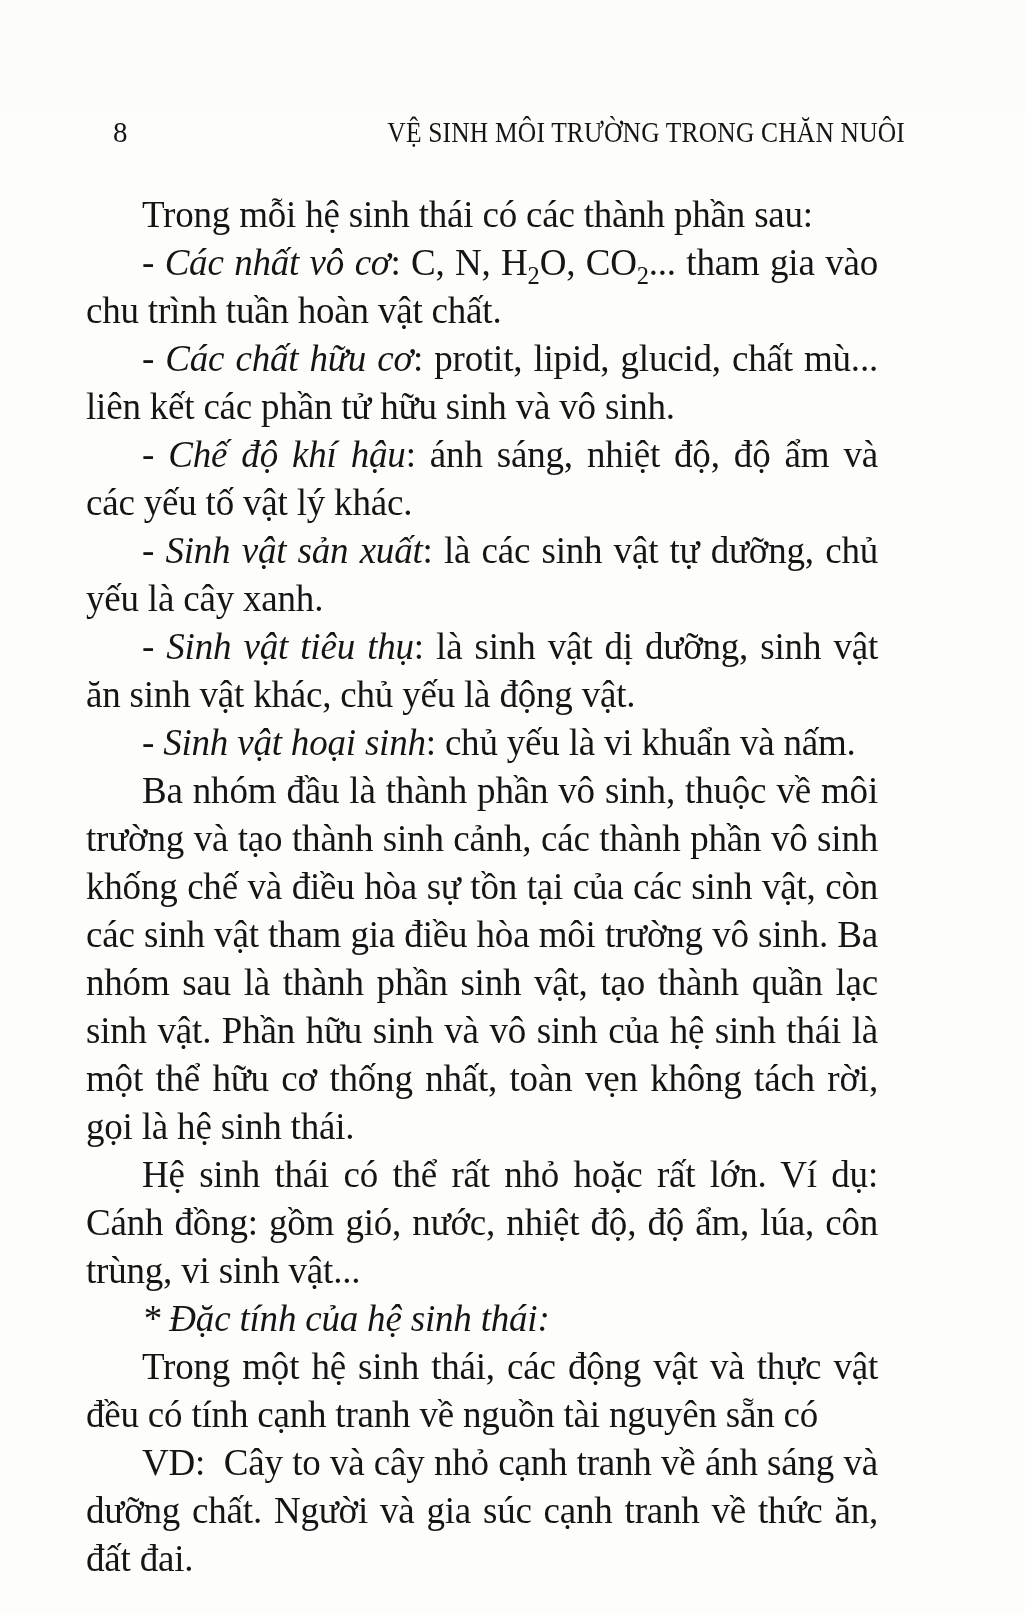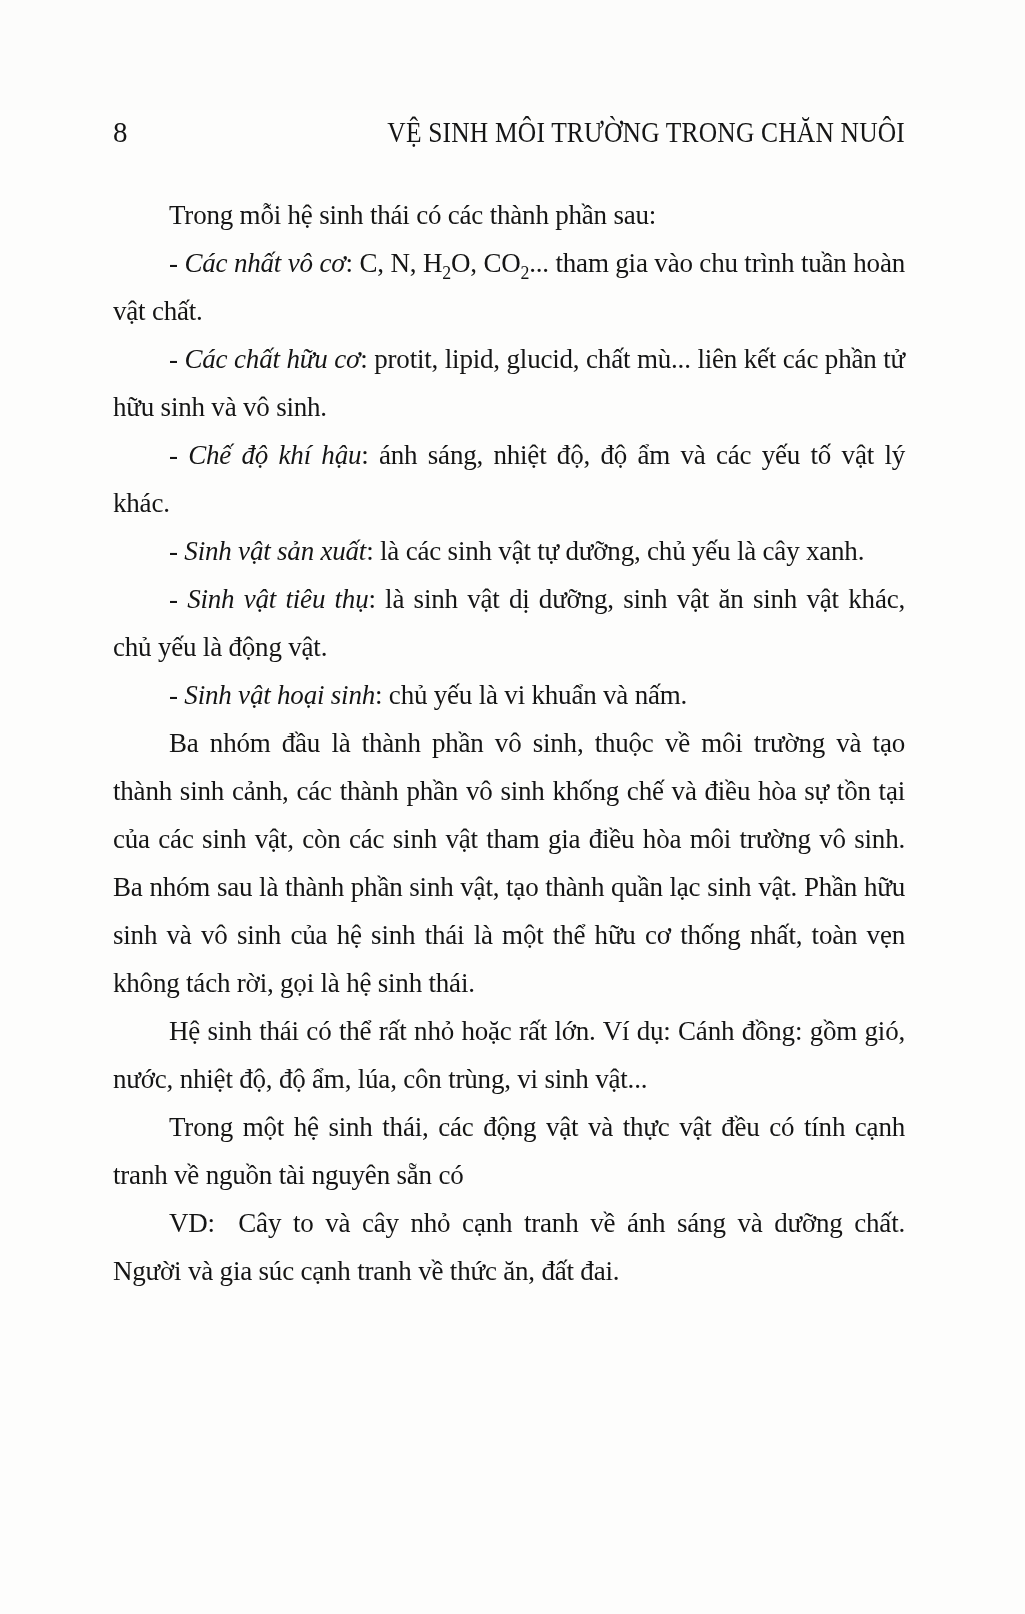--- a/index.html
+++ b/index.html
@@ -31,23 +31,23 @@
     font-size: 29px;
   }
   .running-head {
     font-size: 30px;
     white-space: nowrap;
     transform: scaleX(0.85);
     transform-origin: right center;
     letter-spacing: 0.2px;
   }
   .body-text {
-    margin: 37px 120px 0 113px;
+    margin: 37px 120px 0 86px;
     width: 792px;
-    font-size: 27px;
+    font-size: 37px;
     line-height: 48px;
     letter-spacing: -0.2px;
   }
   p.para {
     margin: 0;
     padding: 0;
     text-align: justify;
     text-indent: 56px;
   }
   .it {
@@ -72,16 +72,17 @@
   <div class="body-text" id="paragraphs">
       <p class="para"><span>Trong mỗi hệ sinh thái có các thành phần sau:</span></p>
       <p class="para"><span>- </span><span class="it">Các nhất vô cơ</span><span>: C, N, H</span><sub class="sub">2</sub><span>O, CO</span><sub class="sub">2</sub><span>... tham gia vào chu trình tuần hoàn vật chất.</span></p>
       <p class="para"><span>- </span><span class="it">Các chất hữu cơ</span><span>: protit, lipid, glucid, chất mù... liên kết các phần tử hữu sinh và vô sinh.</span></p>
       <p class="para"><span>- </span><span class="it">Chế độ khí hậu</span><span>: ánh sáng, nhiệt độ, độ ẩm và các yếu tố vật lý khác.</span></p>
       <p class="para"><span>- </span><span class="it">Sinh vật sản xuất</span><span>: là các sinh vật tự dưỡng, chủ yếu là cây xanh.</span></p>
       <p class="para"><span>- </span><span class="it">Sinh vật tiêu thụ</span><span>: là sinh vật dị dưỡng, sinh vật ăn sinh vật khác, chủ yếu là động vật.</span></p>
       <p class="para"><span>- </span><span class="it">Sinh vật hoại sinh</span><span>: chủ yếu là vi khuẩn và nấm.</span></p>
       <p class="para"><span>Ba nhóm đầu là thành phần vô sinh, thuộc về môi trường và tạo thành sinh cảnh, các thành phần vô sinh khống chế và điều hòa sự tồn tại của các sinh vật, còn các sinh vật tham gia điều hòa môi trường vô sinh. Ba nhóm sau là thành phần sinh vật, tạo thành quần lạc sinh vật. Phần hữu sinh và vô sinh của hệ sinh thái là một thể hữu cơ thống nhất, toàn vẹn không tách rời, gọi là hệ sinh thái.</span></p>
       <p class="para"><span>Hệ sinh thái có thể rất nhỏ hoặc rất lớn. Ví dụ: Cánh đồng: gồm gió, nước, nhiệt độ, độ ẩm, lúa, côn trùng, vi sinh vật...</span></p>
+      <p class="para"><span class="it">* Đặc tính của hệ sinh thái:</span></p>
       <p class="para"><span>Trong một hệ sinh thái, các động vật và thực vật đều có tính cạnh tranh về nguồn tài nguyên sẵn có</span></p>
       <p class="para"><span>VD:&nbsp; Cây to và cây nhỏ cạnh tranh về ánh sáng và dưỡng chất. Người và gia súc cạnh tranh về thức ăn, đất đai.</span></p>
     </div>
 </div>
 
 </body></html>

